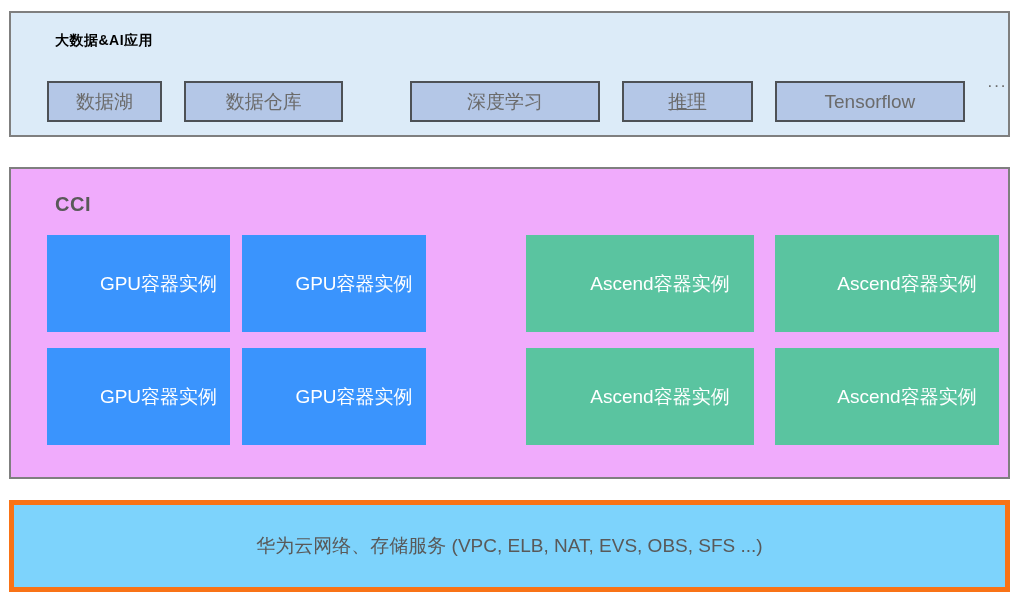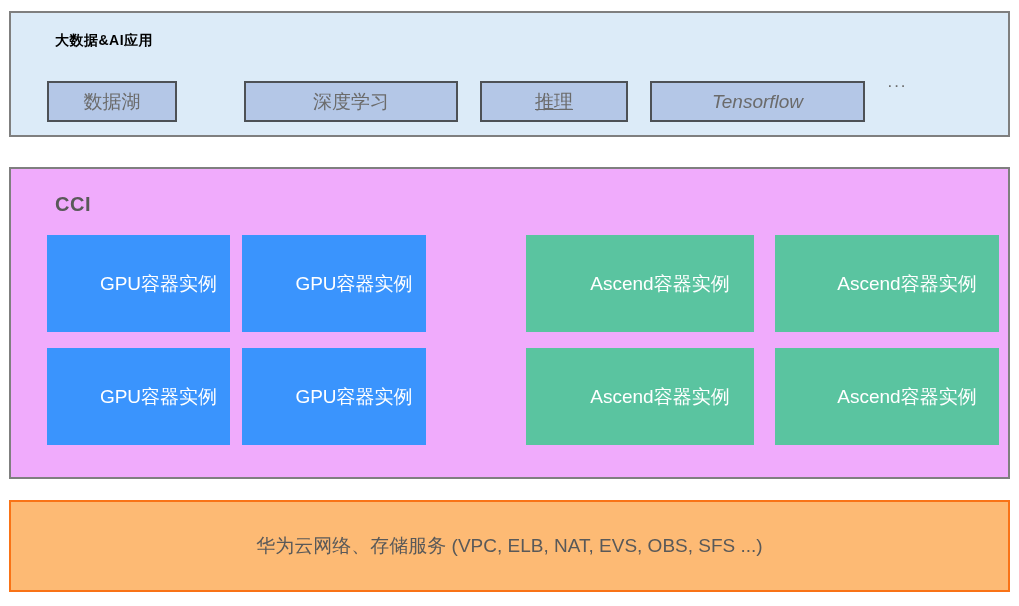--- a/index.html
+++ b/index.html
@@ -64,21 +64,21 @@
     justify-content: center;
     font-size: 19px;
     color: #6b6b6b;
     margin-right: 22px;
     white-space: nowrap;
   }
   .app-chip.w1 { width: 130px; }
   .app-chip.w2 { width: 180px; }
   .app-chip.w3 { width: 214px; margin-left: 45px; }
   .app-chip.w4 { width: 148px; text-decoration: underline; }
-  .app-chip.w5 { width: 215px; font-style: italic; }
+  .app-chip.w5 { width: 215px; }
   .app-more {
     font-size: 17px;
     color: #6b6b6b;
     letter-spacing: 1px;
     line-height: 10px;
     padding-bottom: 10px;
     white-space: nowrap;
   }
 
   
@@ -133,42 +133,43 @@
   .inst-box.c3 { left: 712px; width: 224px; }
 
   
   .infra-layer {
     position: absolute;
     left: 9px;
     top: 500px;
     width: 1001px;
     height: 92px;
     box-sizing: border-box;
-    background: #fdba74;
-    border: 2px solid #f97316;
+    background: #7dd3fc;
+    border: 5px solid #f97316;
     display: flex;
     align-items: center;
     justify-content: center;
   }
   .infra-text {
     font-size: 19px;
     color: #595959;
     white-space: nowrap;
   }
 </style>
 </head>
 <body>
 
 <div class="diagram">
 
   <section class="app-layer">
     <div class="app-title">大数据&amp;AI应用</div>
 
     <div class="app-chip-row">
       <div class="app-chip w1">数据湖</div>
+      <div class="app-chip w2">数据仓库</div>
       <div class="app-chip w3">深度学习</div>
       <div class="app-chip w4">推理</div>
       <div class="app-chip w5">Tensorflow</div>
       <div class="app-more">···</div>
     </div>
   </section>
 
   <section class="cci-layer">
     <div class="cci-title">CCI</div>
 

